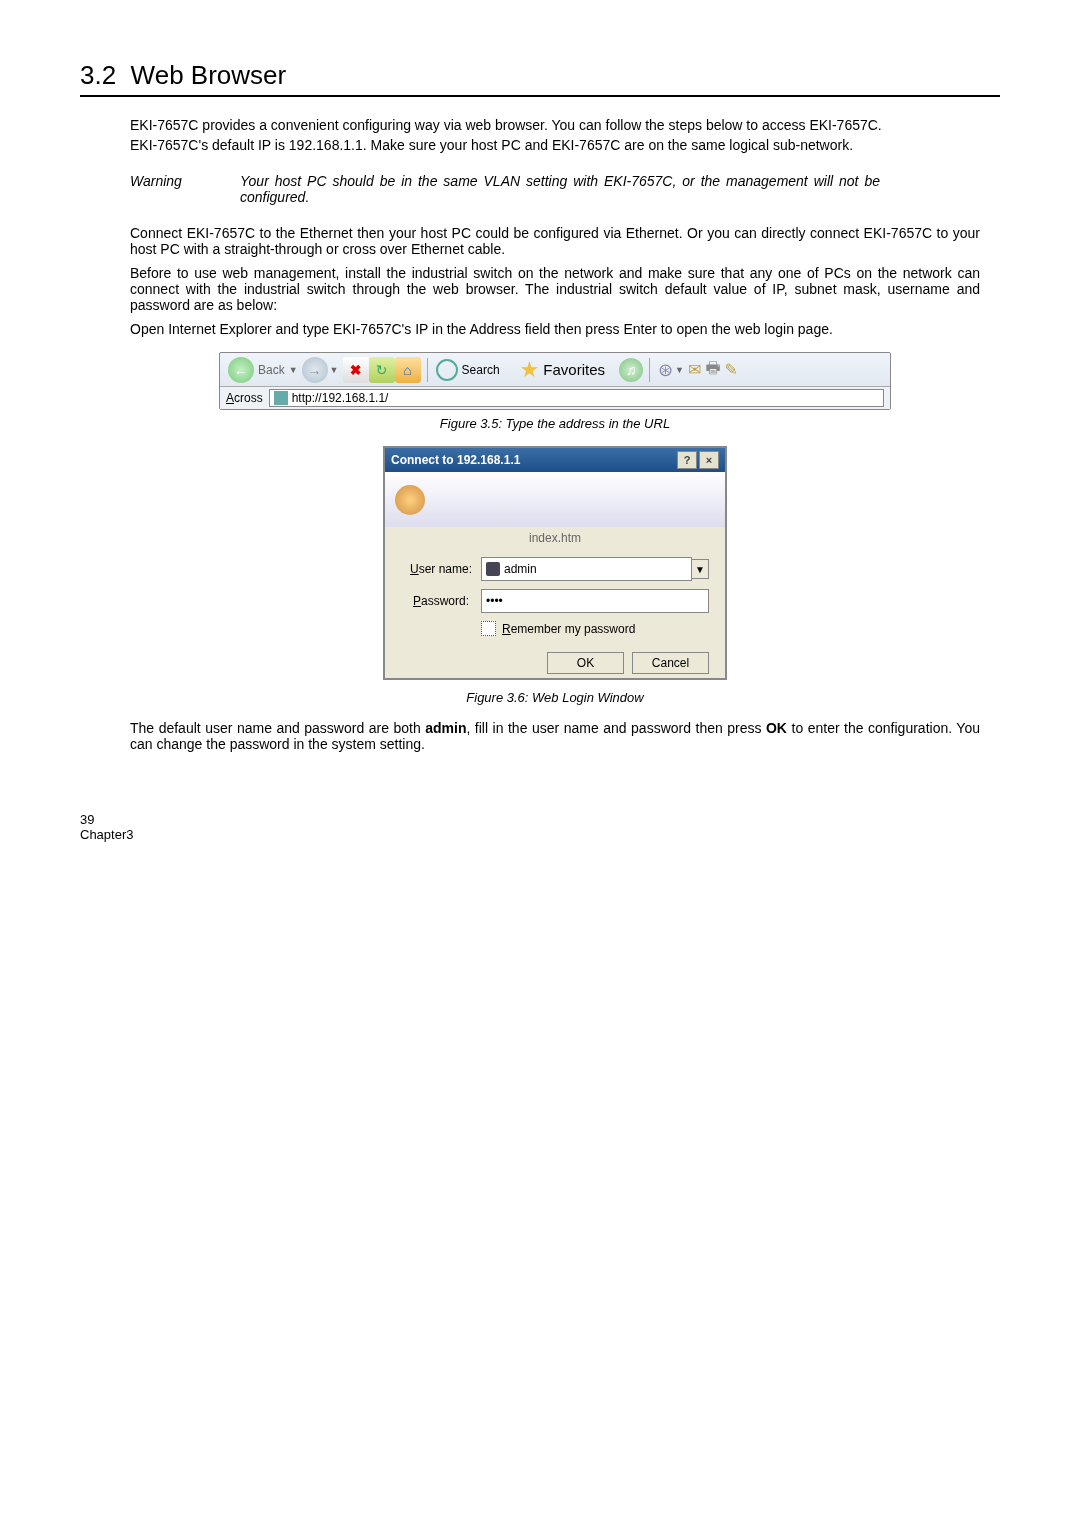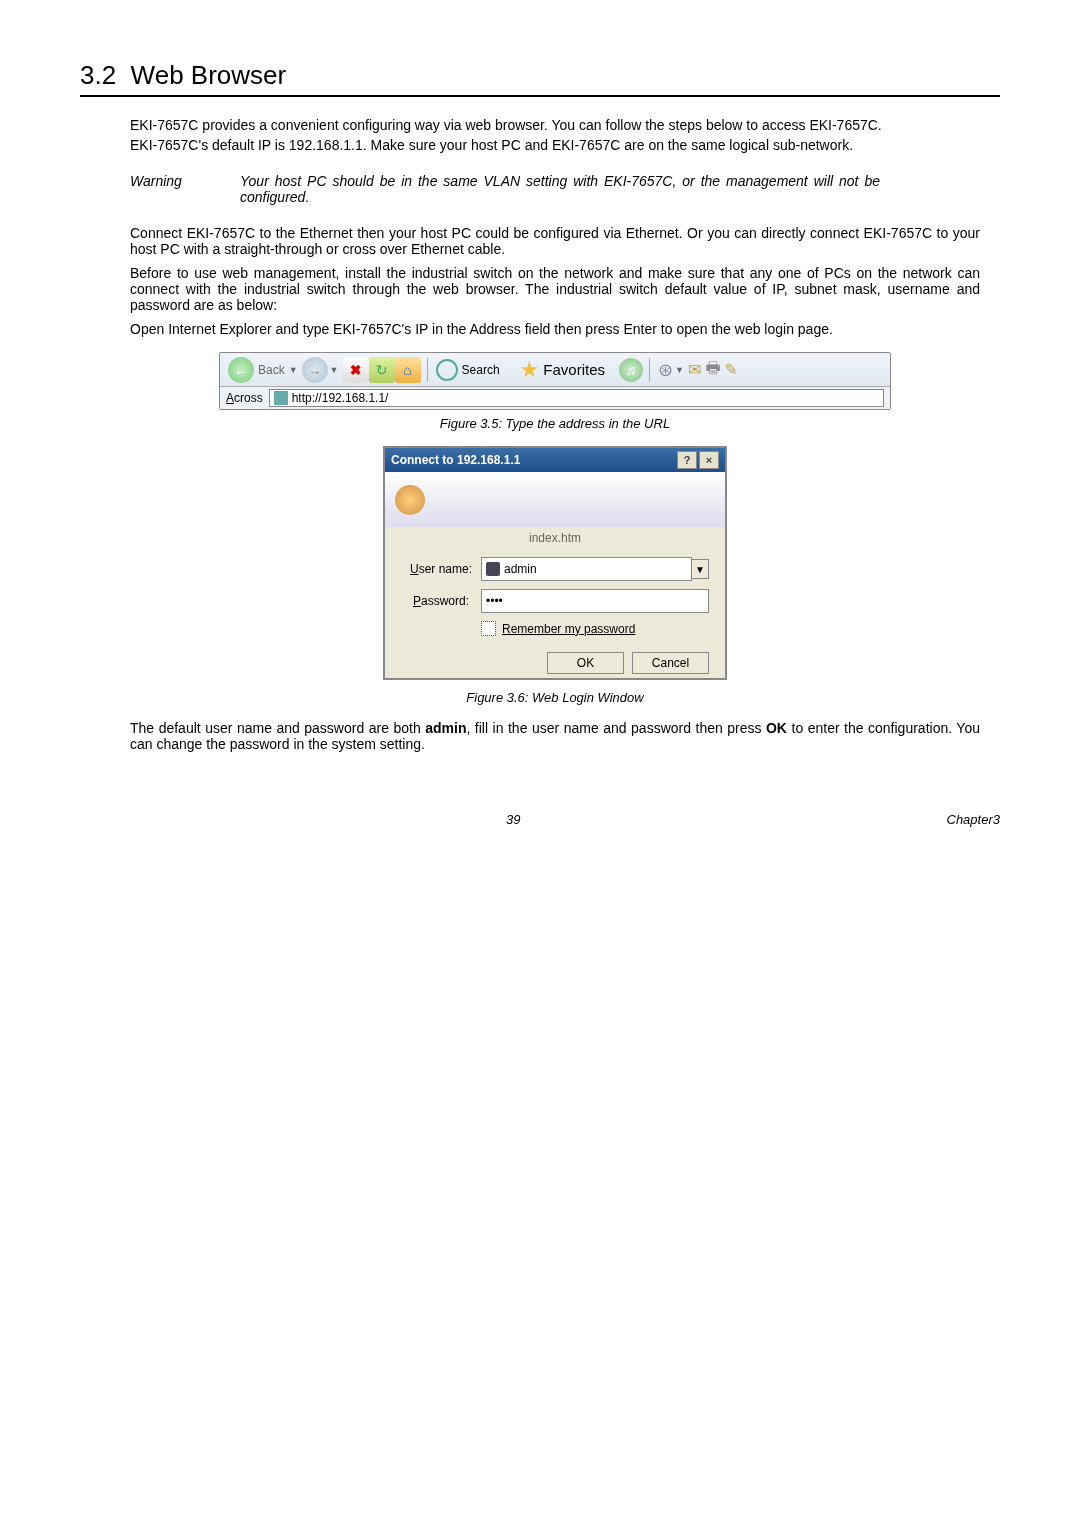--- a/index.html
+++ b/index.html
@@ -182,39 +182,39 @@
     .user-ico {
       width: 14px; height: 14px; background: #445; border-radius: 2px;
       margin-right: 4px; display: inline-block;
     }
     .dropdown-btn {
       width: 16px; height: 18px; border: 1px solid #888; border-left: none;
       background: #ece9d8; display: inline-flex; align-items: center;
       justify-content: center; font-size: 10px;
     }
     .checkbox-row {
-      display: flex; align-items: center; margin: 0 0 16px 80px; text-decoration: underline;
+      display: flex; align-items: center; margin: 0 0 16px 80px;
     }
     .chk {
       width: 13px; height: 13px; border: 1px dotted #555; background: #fff;
       margin-right: 6px;
     }
     .btn-row {
       display: flex; justify-content: flex-end; gap: 8px; margin-top: 10px;
     }
     .winbtn {
       width: 75px; padding: 3px 0; border: 1px solid #888;
       background: #ece9d8; text-align: center; font-size: 12px;
     }
     .footer {
       display: flex;
       justify-content: space-between;
       margin-top: 60px;
-      font-style: italic;
       font-size: 13px;
+      flex-direction: column;
     }
     .underline-first::first-letter {
       text-decoration: underline;
     }
   </style>
 </head>
 <body>
 
 <div class="section-heading">
   <span>3.2</span>&nbsp;&nbsp;<span>Web Browser</span>

